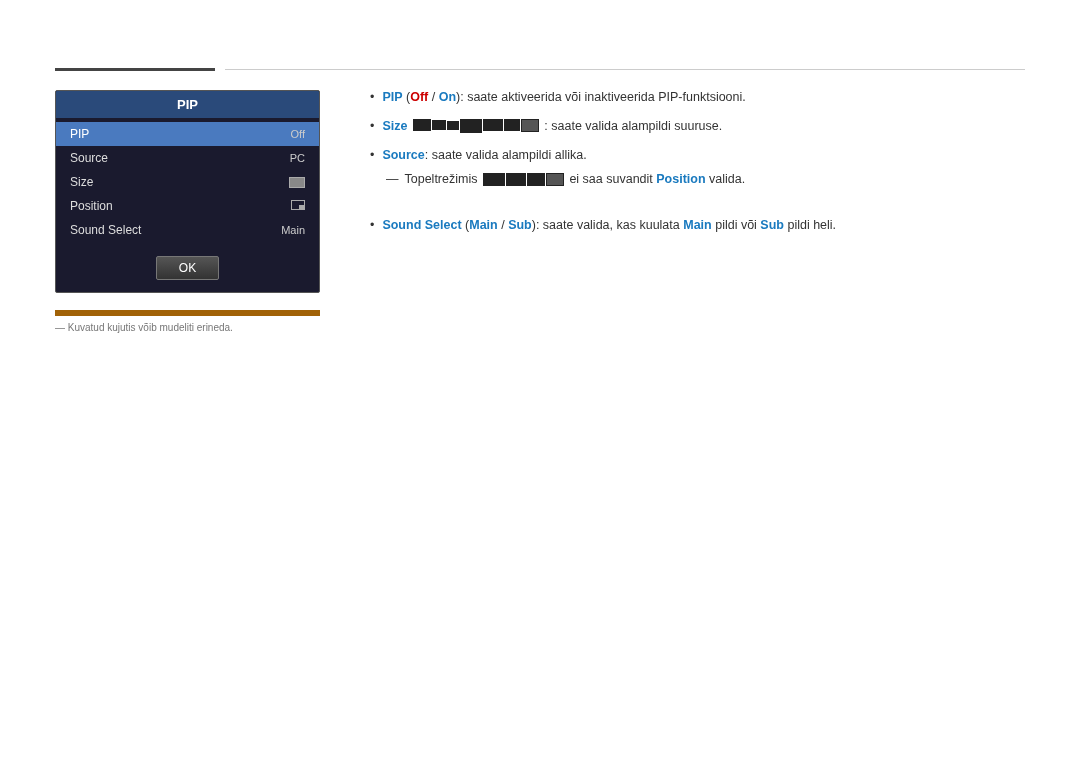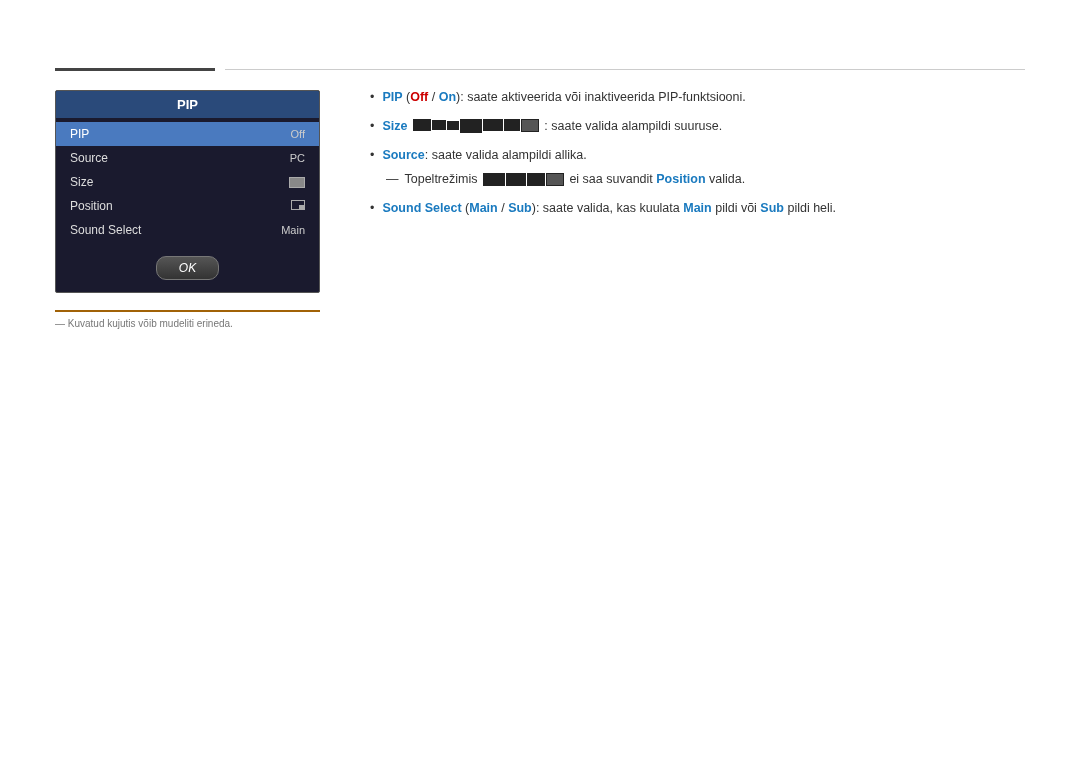--- a/index.html
+++ b/index.html
@@ -105,36 +105,35 @@
     }
 
     .ok-button-row {
       text-align: center;
       padding: 10px 0 12px;
     }
 
     .ok-button {
       background: linear-gradient(to bottom, #555, #333);
       border: 1px solid #777;
-      border-radius: 10px;
+      border-radius: 2px;
       color: #fff;
       font-size: 12px;
       padding: 4px 22px;
       cursor: pointer;
-      font-style: italic;
     }
 
     
     .bottom-note {
       position: absolute;
       top: 310px;
       left: 55px;
       font-size: 10px;
       color: #777;
-      border-top: 2px solid #a16207;
+      border-top: 6px solid #a16207;
       padding-top: 6px;
       width: 265px;
     }
 
     
     .content-area {
       position: absolute;
       top: 88px;
       left: 370px;
       right: 55px;
@@ -209,21 +208,21 @@
     .pos-icon .dot {
       position: absolute;
       width: 4px;
       height: 3px;
       background: #333;
     }
 
     .indented-note {
       padding-left: 16px;
       margin-top: -4px;
-      margin-bottom: 10px;
+      margin-bottom: 27px;
       font-size: 12.5px;
       color: #333;
       line-height: 1.5;
       display: flex;
       align-items: flex-start;
     }
 
     .indented-note::before {
       content: '—';
       margin-right: 6px;

